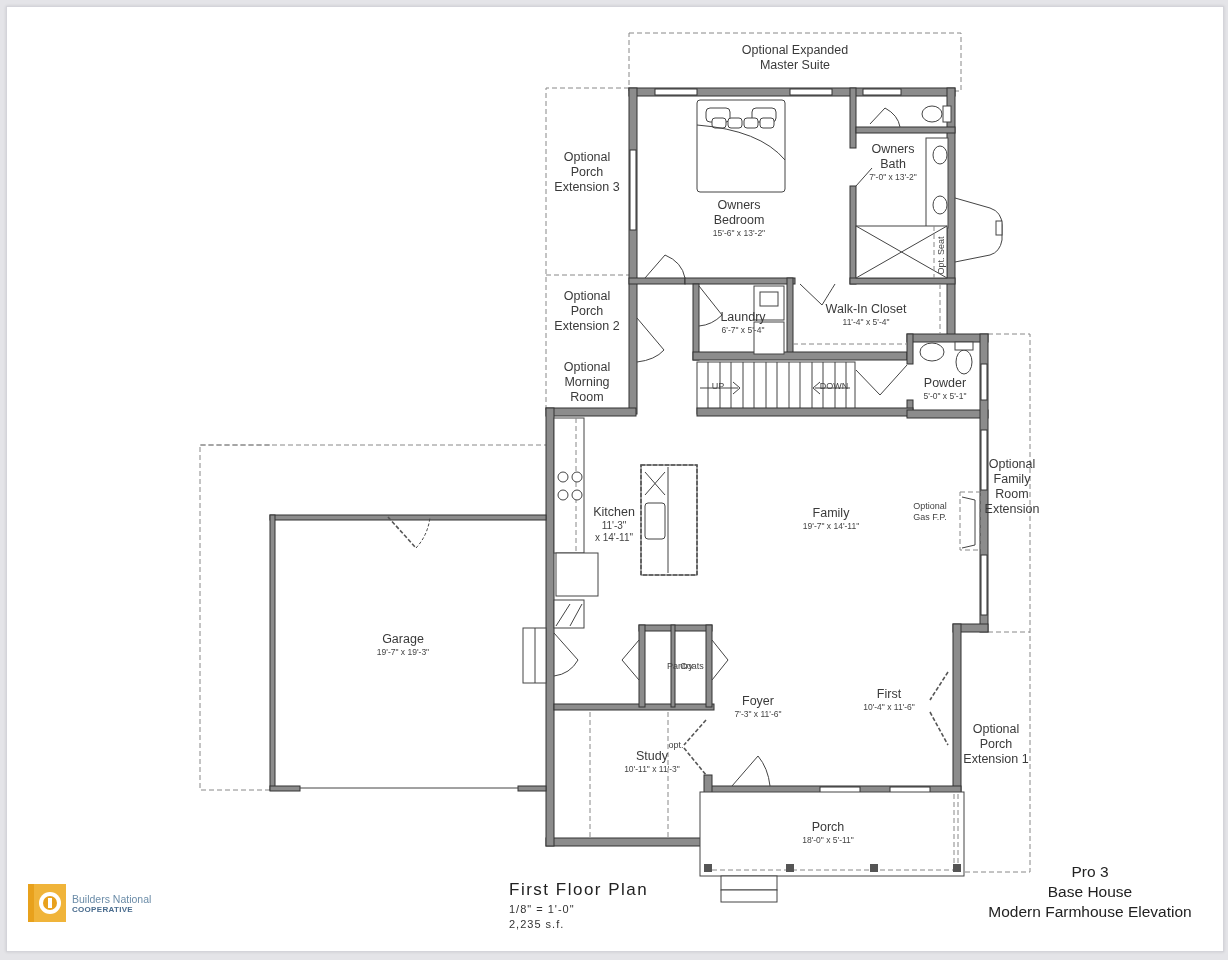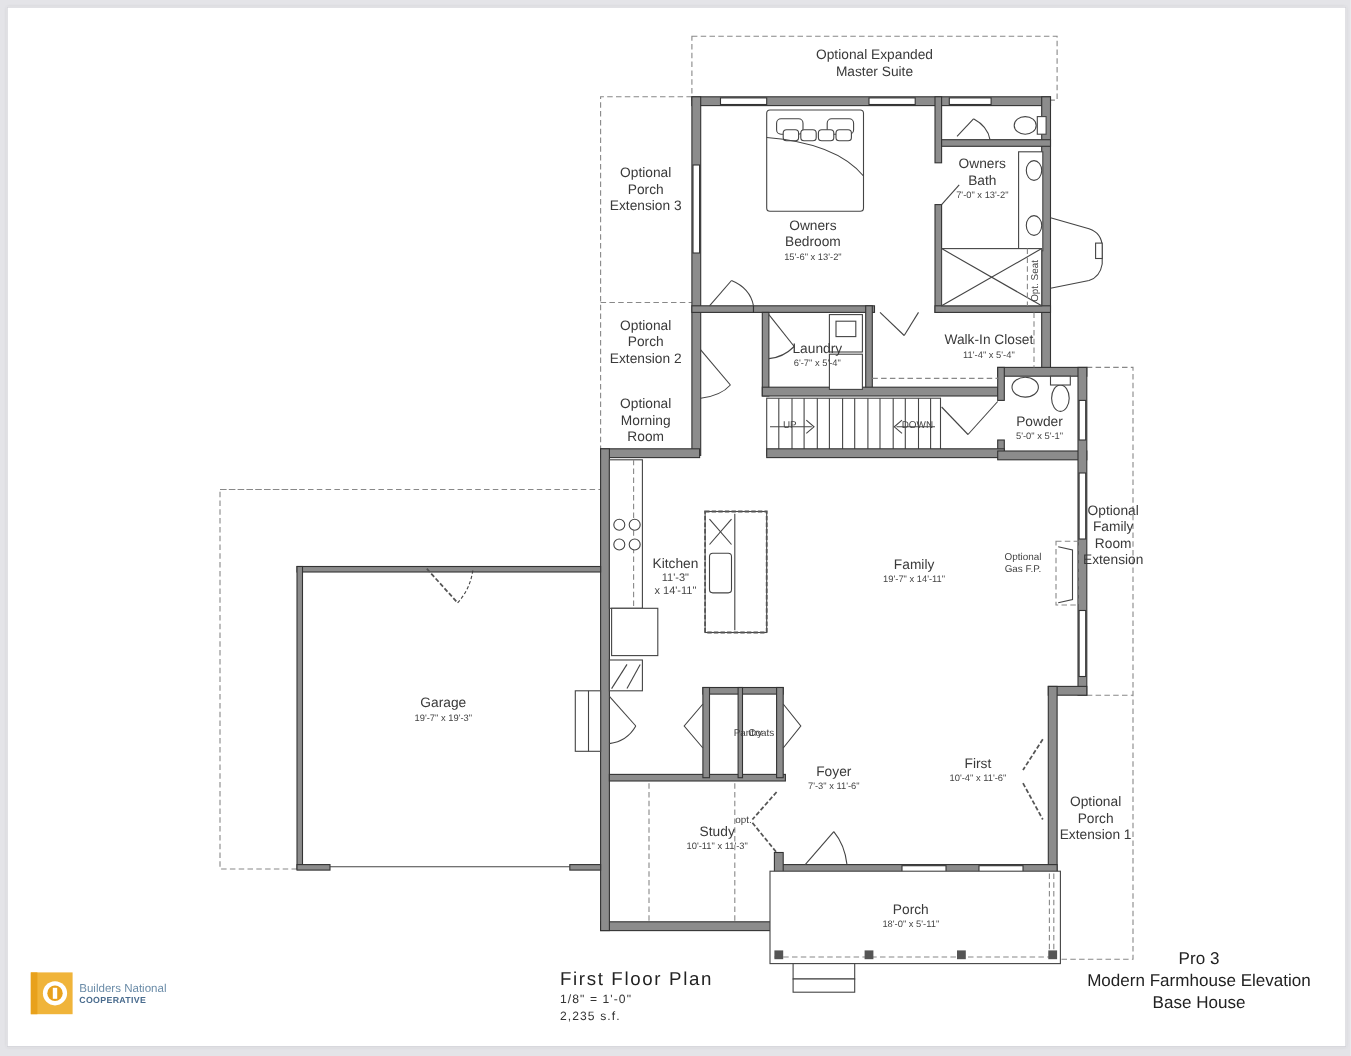--- a/index.html
+++ b/index.html
@@ -277,21 +277,21 @@
 </div>
 <div class="lbl room" style="left:893px;top:142px;">
   <div style="white-space:pre">Owners
 Bath</div>
   <div class="dim">7'-0" x 13'-2"</div>
 </div>
 <div class="lbl room" style="left:743px;top:310px;">
   <div>Laundry</div>
   <div class="dim">6'-7" x 5'-4"</div>
 </div>
-<div class="lbl room" style="left:899px;top:302px;">
+<div class="lbl room" style="left:866px;top:302px;">
   <div>Walk-In Closet</div>
   <div class="dim">11'-4" x 5'-4"</div>
 </div>
 <div class="lbl room" style="left:945px;top:376px;">
   <div>Powder</div>
   <div class="dim">5'-0" x 5'-1"</div>
 </div>
 <div class="lbl room" style="left:614px;top:505px;">
   <div>Kitchen</div>
   <div class="dim" style="font-size:10px">11'-3"</div>
@@ -327,22 +327,22 @@
 <div class="lbl small" style="left:834px;top:381px;"><span>DOWN</span></div>
 
 <div class="title-block">
   <div class="title-main">First Floor Plan</div>
   <div class="title-sub">1/8" = 1'-0"</div>
   <div class="title-sub">2,235 s.f.</div>
 </div>
 
 <div class="project">
   <div>Pro 3</div>
+  <div>Base House</div>
   <div>Modern Farmhouse Elevation</div>
-  <div>Base House</div>
 </div>
 
 <div class="logo">
   <div class="logo-mark"></div>
   <div>
     <div class="logo-text1">Builders National</div>
     <div class="logo-text2">COOPERATIVE</div>
   </div>
 </div>
 

